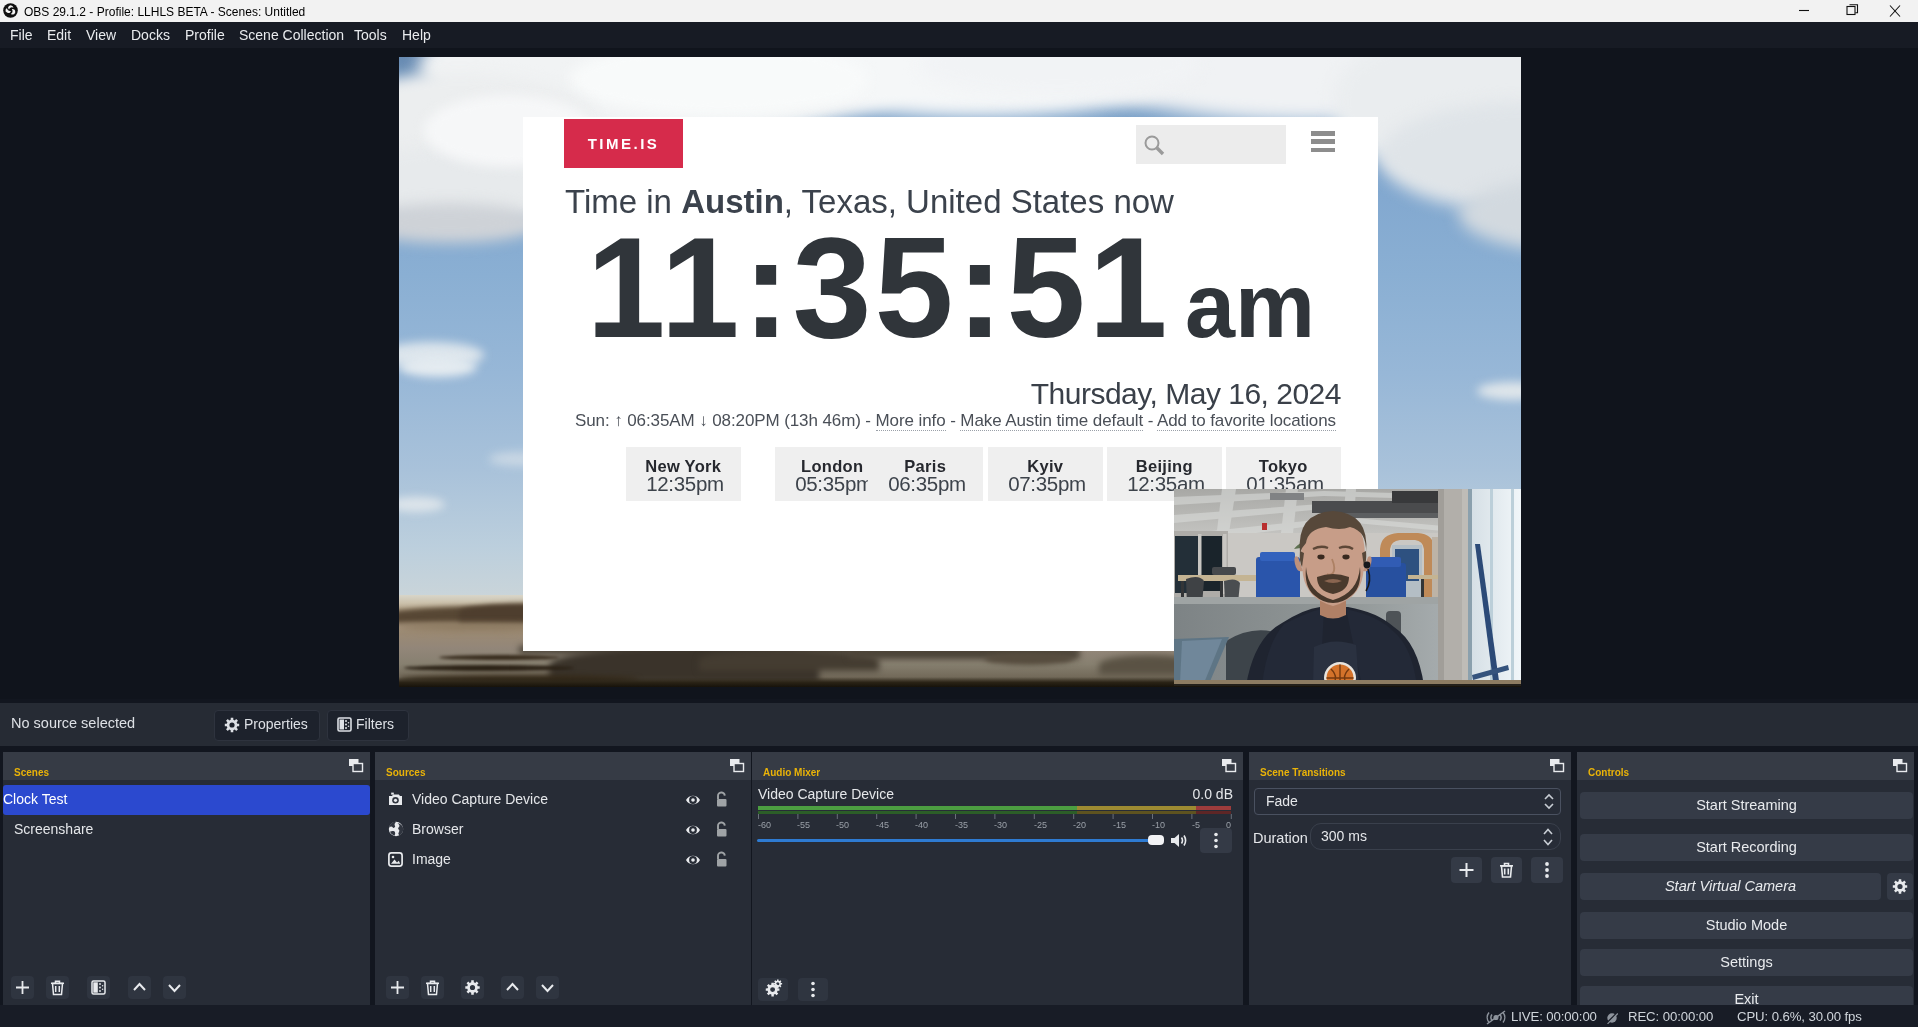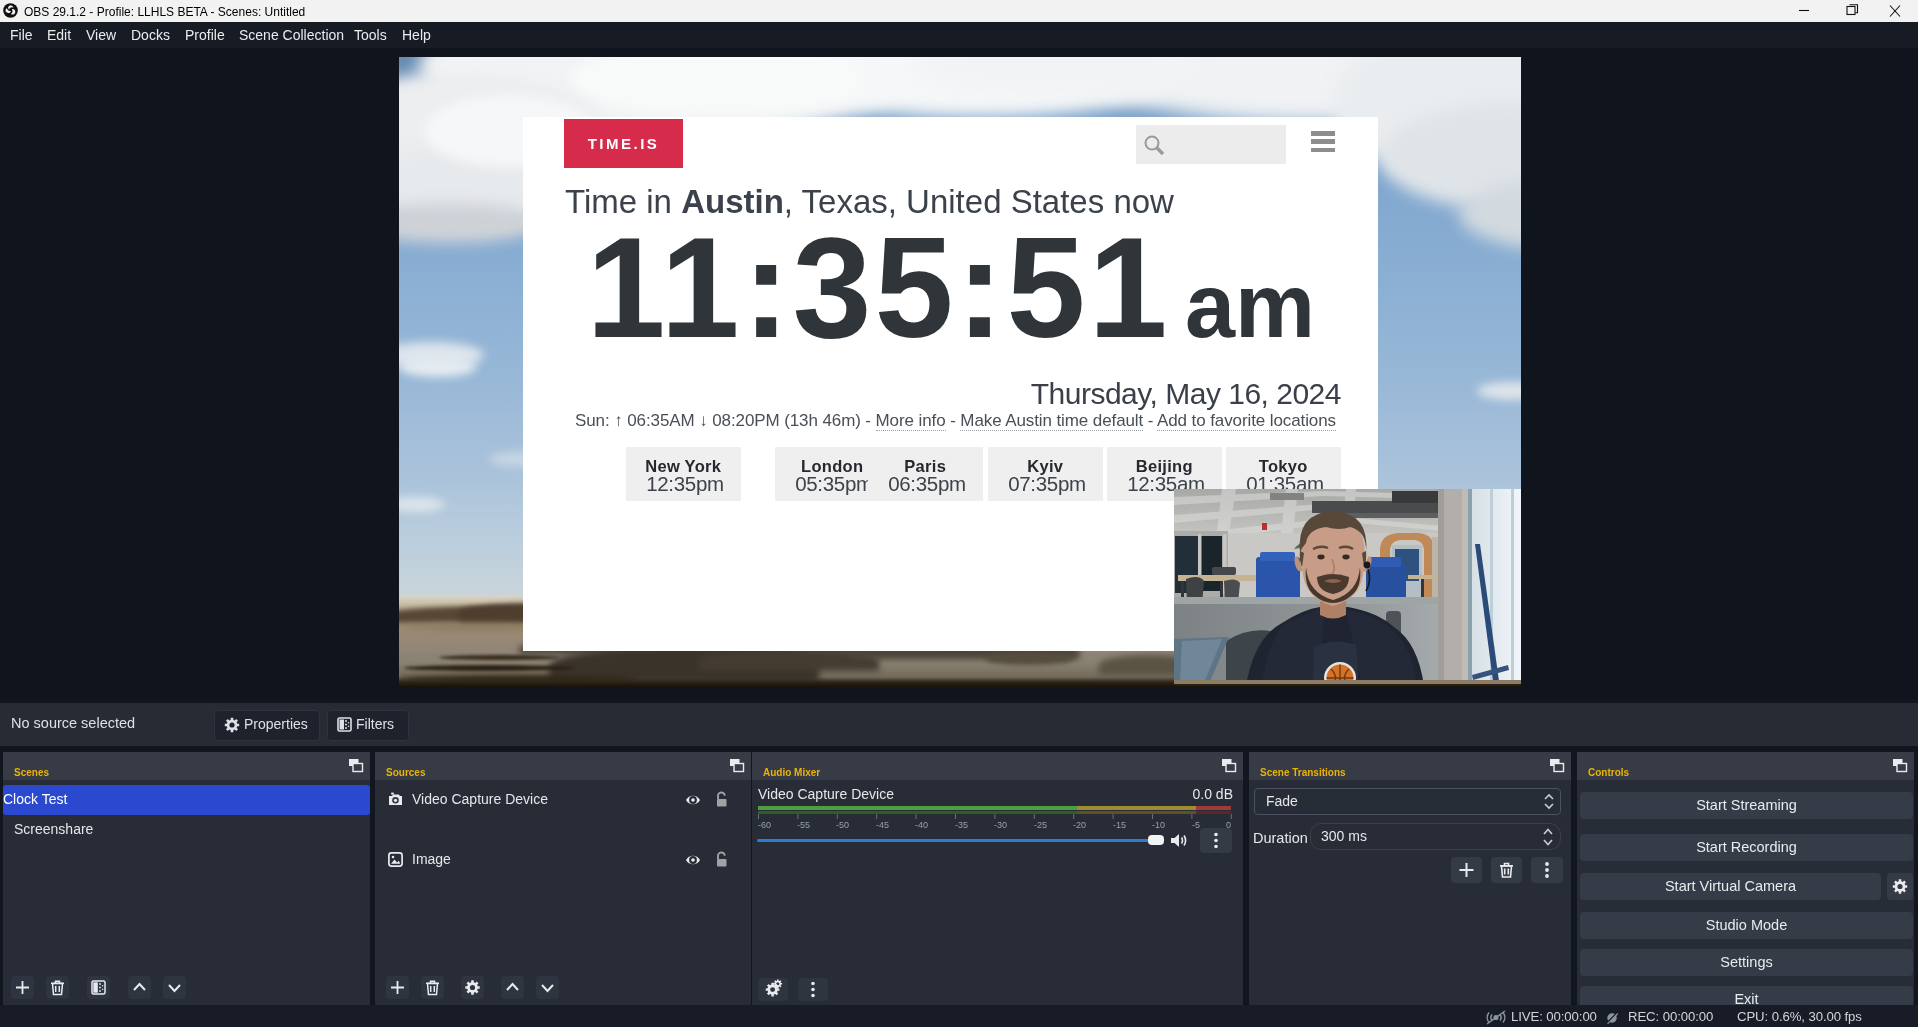--- a/index.html
+++ b/index.html
@@ -359,20 +359,35 @@
       </svg>
     </div>
  <div class="lrow" style="top:33px;">
       <svg style="position:absolute;left:13px;top:7px" width="15" height="15" viewBox="0 0 15 15">
         <path d="M1 3.5 h3 l1.2-1.6 h5.6 L12 3.5 h2 v9 H1 Z" fill="#e8eaed" transform="translate(0,0.6)"></path>
         <rect x="3.2" y="0.6" width="2.6" height="2" fill="#e8eaed"></rect>
         <circle cx="7.5" cy="8.3" r="3.3" fill="#30353f"></circle>
         <circle cx="7.5" cy="8.3" r="1.6" fill="#e8eaed"></circle>
       </svg>
       <span style="position:absolute;left:37px;top:6px">Video Capture Device</span>
+  <svg style="position:absolute;left:310px;top:8px" width="16" height="14" viewBox="0 0 16 14">
+        <path d="M1 7 C4 1.2 12 1.2 15 7 C12 12.8 4 12.8 1 7 Z M8 10.9 A3.9 3.9 0 1 0 8 3.1 A3.9 3.9 0 1 0 8 10.9 Z" fill="#e8eaed" fill-rule="evenodd"></path>
+        <circle cx="8" cy="7" r="1.8" fill="#e8eaed"></circle>
+      </svg>
+  <svg style="position:absolute;left:340px;top:6px" width="15" height="17" viewBox="0 0 15 17">
+        <path d="M3 8 V5.2 A3.4 3.4 0 0 1 9.8 4.6" fill="none" stroke="#9fa3a6" stroke-width="1.9"></path>
+        <rect x="2" y="8" width="9.5" height="7.5" rx="1" fill="#9fa3a6"></rect>
+      </svg>
+ </div>
+ <div class="lrow" style="top:63px;">
+      <svg style="position:absolute;left:13px;top:6px" width="16" height="16" viewBox="0 0 16 16">
+        <circle cx="8" cy="8" r="7.2" fill="#e8eaed"></circle>
+        <path d="M8 .8 a7.2 7.2 0 0 0 -7 5.6 q2.5 -1.8 3.4 -0.4 q1 1.4 2 0.6 q1.4 -1 0.4 -2.2 q-0.8 -1.4 1.2 -3.6 Z M9.5 2 q3 2.6 1.4 4 q-1.6 1.2 -0.2 2.4 q1.4 1 0.2 2.6 q-1.4 1.6 0.4 3.4 a7.2 7.2 0 0 0 4 -6.6 a7.2 7.2 0 0 0 -5.8 -5.8 Z M4.5 10 q1.8 -0.4 2.4 1 q0.8 1.6 -0.4 3.8 a7.2 7.2 0 0 1 -4.6 -4 q1.6 -0.6 2.6 -0.8 Z" fill="#30353f"></path>
+      </svg>
+      <span style="position:absolute;left:37px;top:6px">Browser</span>
   <svg style="position:absolute;left:310px;top:8px" width="16" height="14" viewBox="0 0 16 14">
         <path d="M1 7 C4 1.2 12 1.2 15 7 C12 12.8 4 12.8 1 7 Z M8 10.9 A3.9 3.9 0 1 0 8 3.1 A3.9 3.9 0 1 0 8 10.9 Z" fill="#e8eaed" fill-rule="evenodd"></path>
         <circle cx="8" cy="7" r="1.8" fill="#e8eaed"></circle>
       </svg>
   <svg style="position:absolute;left:340px;top:6px" width="15" height="17" viewBox="0 0 15 17">
         <path d="M3 8 V5.2 A3.4 3.4 0 0 1 9.8 4.6" fill="none" stroke="#9fa3a6" stroke-width="1.9"></path>
         <rect x="2" y="8" width="9.5" height="7.5" rx="1" fill="#9fa3a6"></rect>
       </svg>
  </div>
  <div class="lrow" style="top:93px;">
@@ -524,21 +539,21 @@
 <div class="dock" id="dock-controls" style="left:1577px;width:337px;">
  <div class="dhead">
       <div class="dtitle">Controls</div>
       <svg class="popic" style="right:6px" viewBox="0 0 16 15">
         <rect x="1" y="1" width="9.5" height="7" fill="#e9ebee"></rect>
         <rect x="5" y="5.5" width="9.5" height="8" fill="#363b45" stroke="#e9ebee" stroke-width="1.4"></rect>
       </svg>
     </div>
  <div class="cbtn" style="top:40px;text-align:center;">Start Streaming</div>
  <div class="cbtn" style="top:82px;">Start Recording</div>
- <div class="cbtn" style="top:121px;width:301px;">Start Virtual Camera</div>
+ <div class="cbtn" style="top:121px;width:301px;font-style:italic;">Start Virtual Camera</div>
  <div class="ibtn" style="left:310px;top:121px;width:26px;height:27px;background:#343a46;"><svg width="26" height="27" viewBox="0 0 26 27">
         <path fill="#e8eaed" transform="translate(5,5.5)" d="M15.19,6.72 L15.19,9.28 L13.24,9.29 L12.62,10.79 L13.99,12.17 L12.17,13.99 L10.79,12.62 L9.29,13.24 L9.28,15.19 L6.72,15.19 L6.71,13.24 L5.21,12.62 L3.83,13.99 L2.01,12.17 L3.38,10.79 L2.76,9.29 L0.81,9.28 L0.81,6.72 L2.76,6.71 L3.38,5.21 L2.01,3.83 L3.83,2.01 L5.21,3.38 L6.71,2.76 L6.72,0.81 L9.28,0.81 L9.29,2.76 L10.79,3.38 L12.17,2.01 L13.99,3.83 L12.62,5.21 L13.24,6.71 Z M10.60,8.00 A2.60,2.60 0 1,0 5.40,8.00 A2.60,2.60 0 1,0 10.60,8.00 Z"></path>
       </svg></div>
  <div class="cbtn" style="top:160px;">Studio Mode</div>
  <div class="cbtn" style="top:197px;">Settings</div>
  <div class="cbtn" style="top:234px;">Exit</div>
 </div>
 
 <div class="abs" id="statusbar">
  <svg class="st" style="left:1484px;top:5px" width="24" height="15" viewBox="0 0 24 15">

